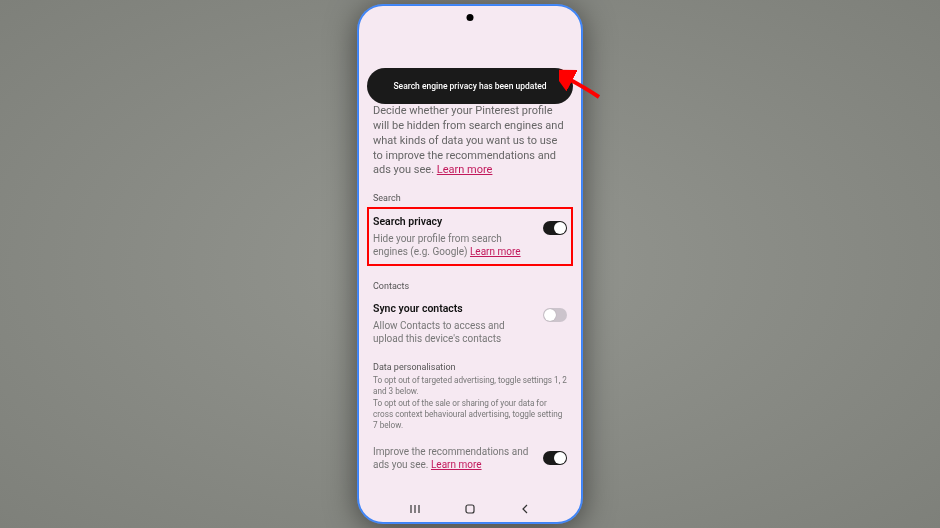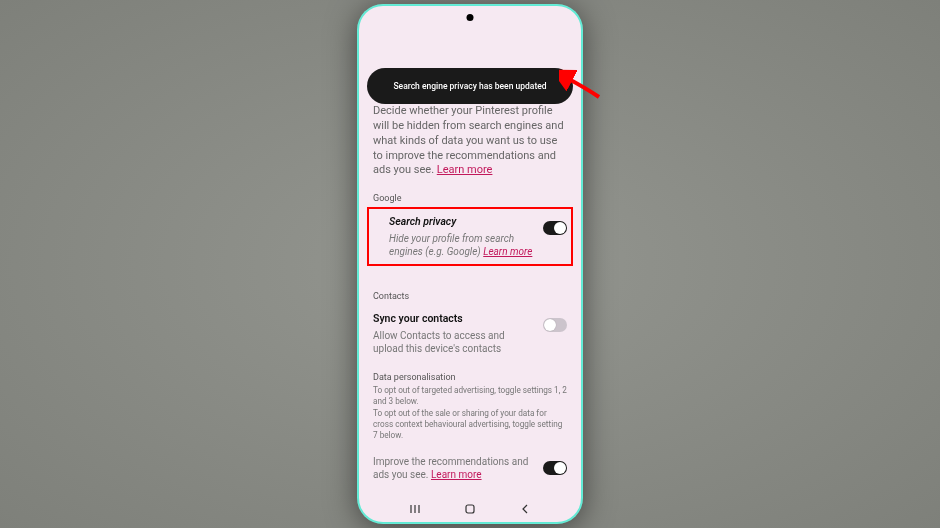--- a/index.html
+++ b/index.html
@@ -11,21 +11,21 @@
     font-family: -apple-system, Roboto, "Segoe UI", sans-serif;
     overflow: hidden;
     position: relative;
   }
   .phone {
     position: absolute;
     left: 357px;
     top: 4px;
     width: 226px;
     height: 520px;
-    background: #5eead4;
+    background: #3b82f6;
     border-radius: 26px;
     box-shadow: 0 4px 30px rgba(0,0,0,0.5), inset 0 0 2px rgba(255,255,255,0.2);
     padding: 2px;
     box-sizing: border-box;
   }
   .screen {
     position: relative;
     width: 100%;
     height: 100%;
     background: #f6e9f2;
@@ -137,22 +137,21 @@
     top: 1px;
     width: 12px;
     height: 12px;
     background: #fff;
     border-radius: 50%;
     box-shadow: 0 0 1px rgba(0,0,0,0.3);
   }
   .highlight-box {
     border: 2.5px solid #ff0000;
     margin: 1px -6px;
-    padding: 4px 4px 4px 20px;
-    font-style: italic;
+    padding: 4px 4px 4px 4px;
   }
   .nav-bar {
     height: 26px;
     display: flex;
     justify-content: space-around;
     align-items: center;
     flex-shrink: 0;
     padding: 0 28px;
   }
   .nav-btn {
@@ -185,37 +184,37 @@
     </div>
 
     <div class="toast">Search engine privacy has been updated</div>
 
     <div class="content">
 
       <div class="desc-top">
         <span>Decide whether your Pinterest profile will be hidden from search engines and what kinds of data you want us to use to improve the recommendations and ads you see. </span><a class="link">Learn more</a>
       </div>
 
-      <div class="section-header">Google</div>
+      <div class="section-header">Search</div>
 
       <div class="highlight-box">
         <div class="setting-row" style="padding:2px 0 2px 0;">
           <div class="setting-text">
             <div class="setting-title">Search privacy</div>
             <div class="setting-sub">
               <span>Hide your profile from search engines (e.g. Google) </span><a class="link">Learn more</a>
             </div>
           </div>
           <div class="toggle on">
               <div class="knob"></div>
             </div>
         </div>
       </div>
 
-      <div class="section-header" style="margin-top:24px;">Contacts</div>
+      <div class="section-header" style="margin-top:14px;">Contacts</div>
 
       <div class="setting-row">
         <div class="setting-text">
           <div class="setting-title">Sync your contacts</div>
           <div class="setting-sub">Allow Contacts to access and upload this device's contacts</div>
         </div>
         <div class="toggle off">
             <div class="knob"></div>
           </div>
       </div>

